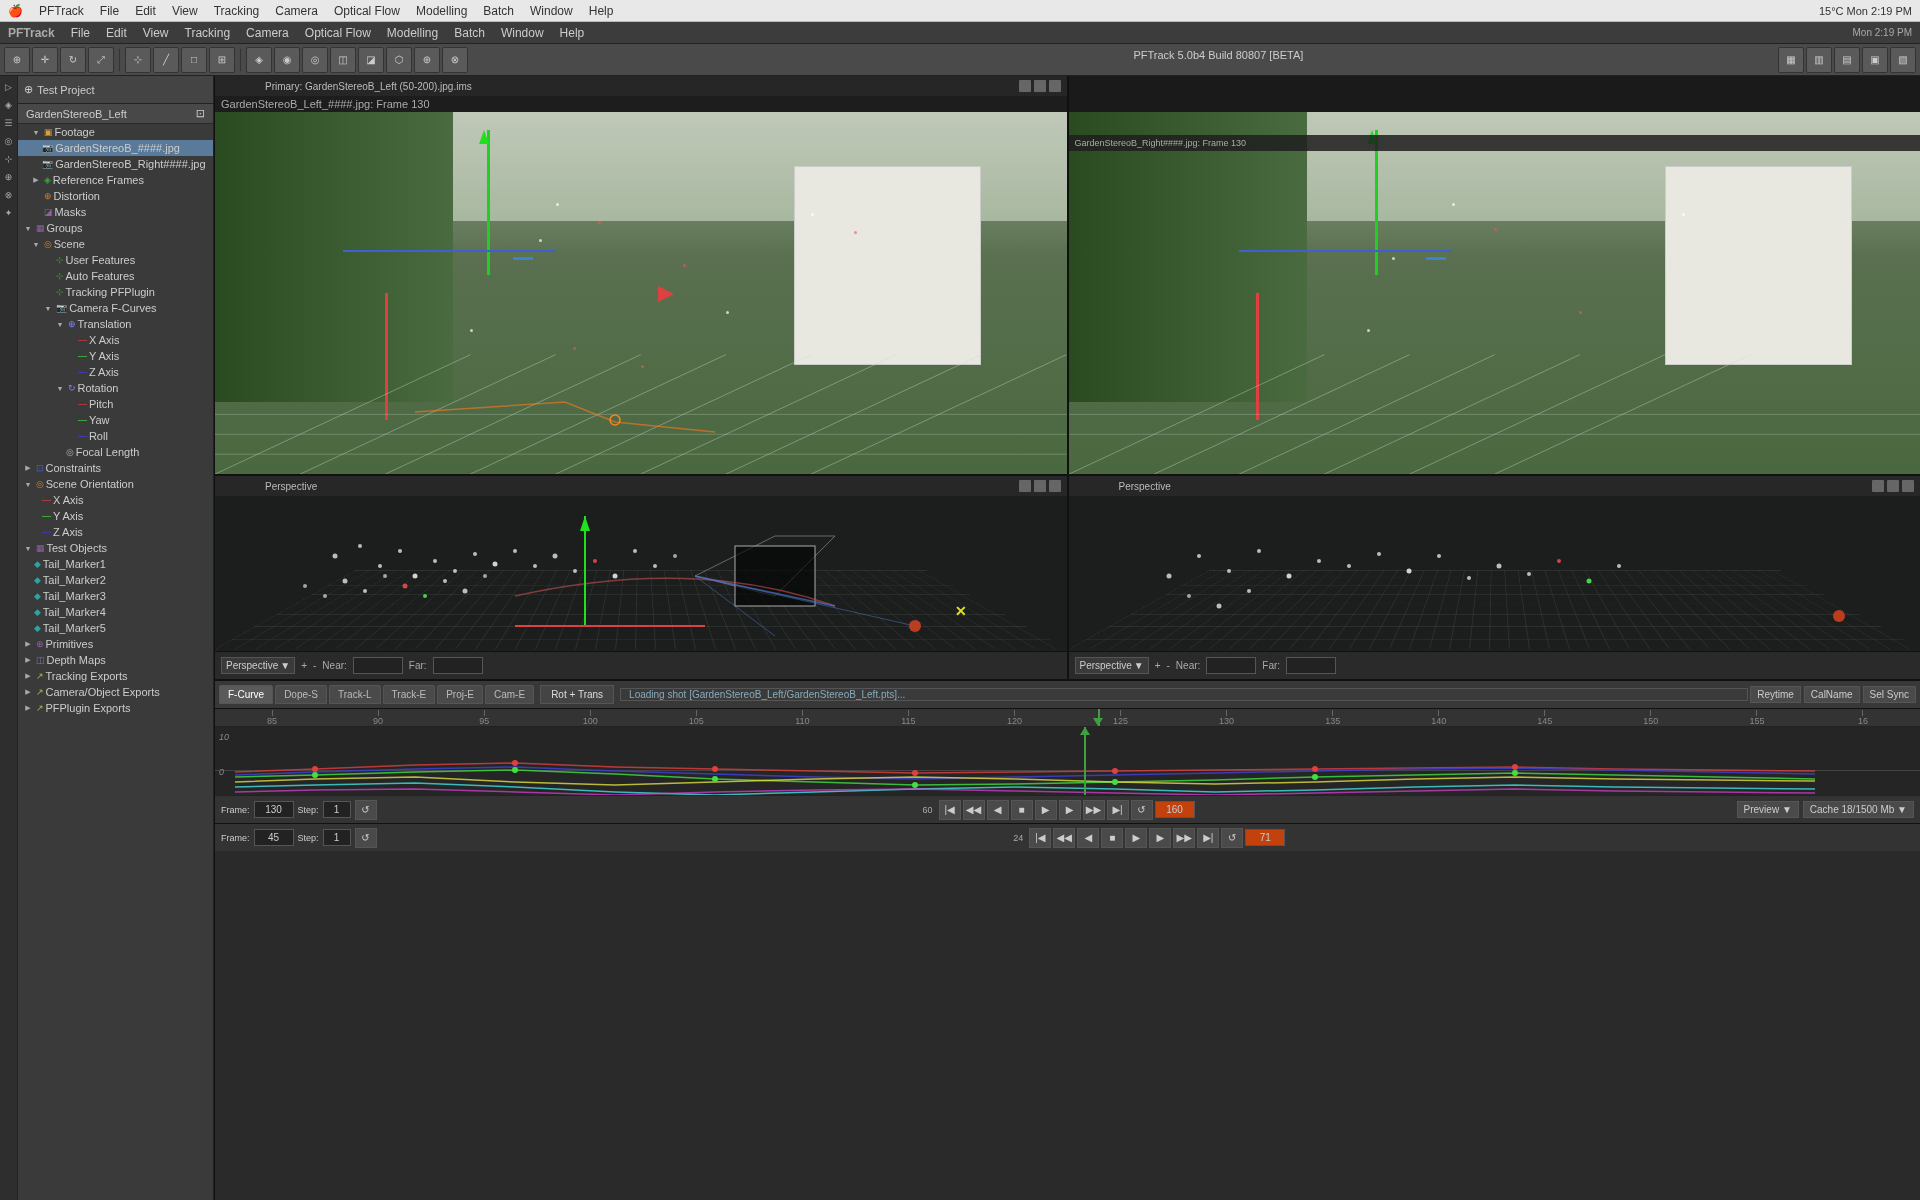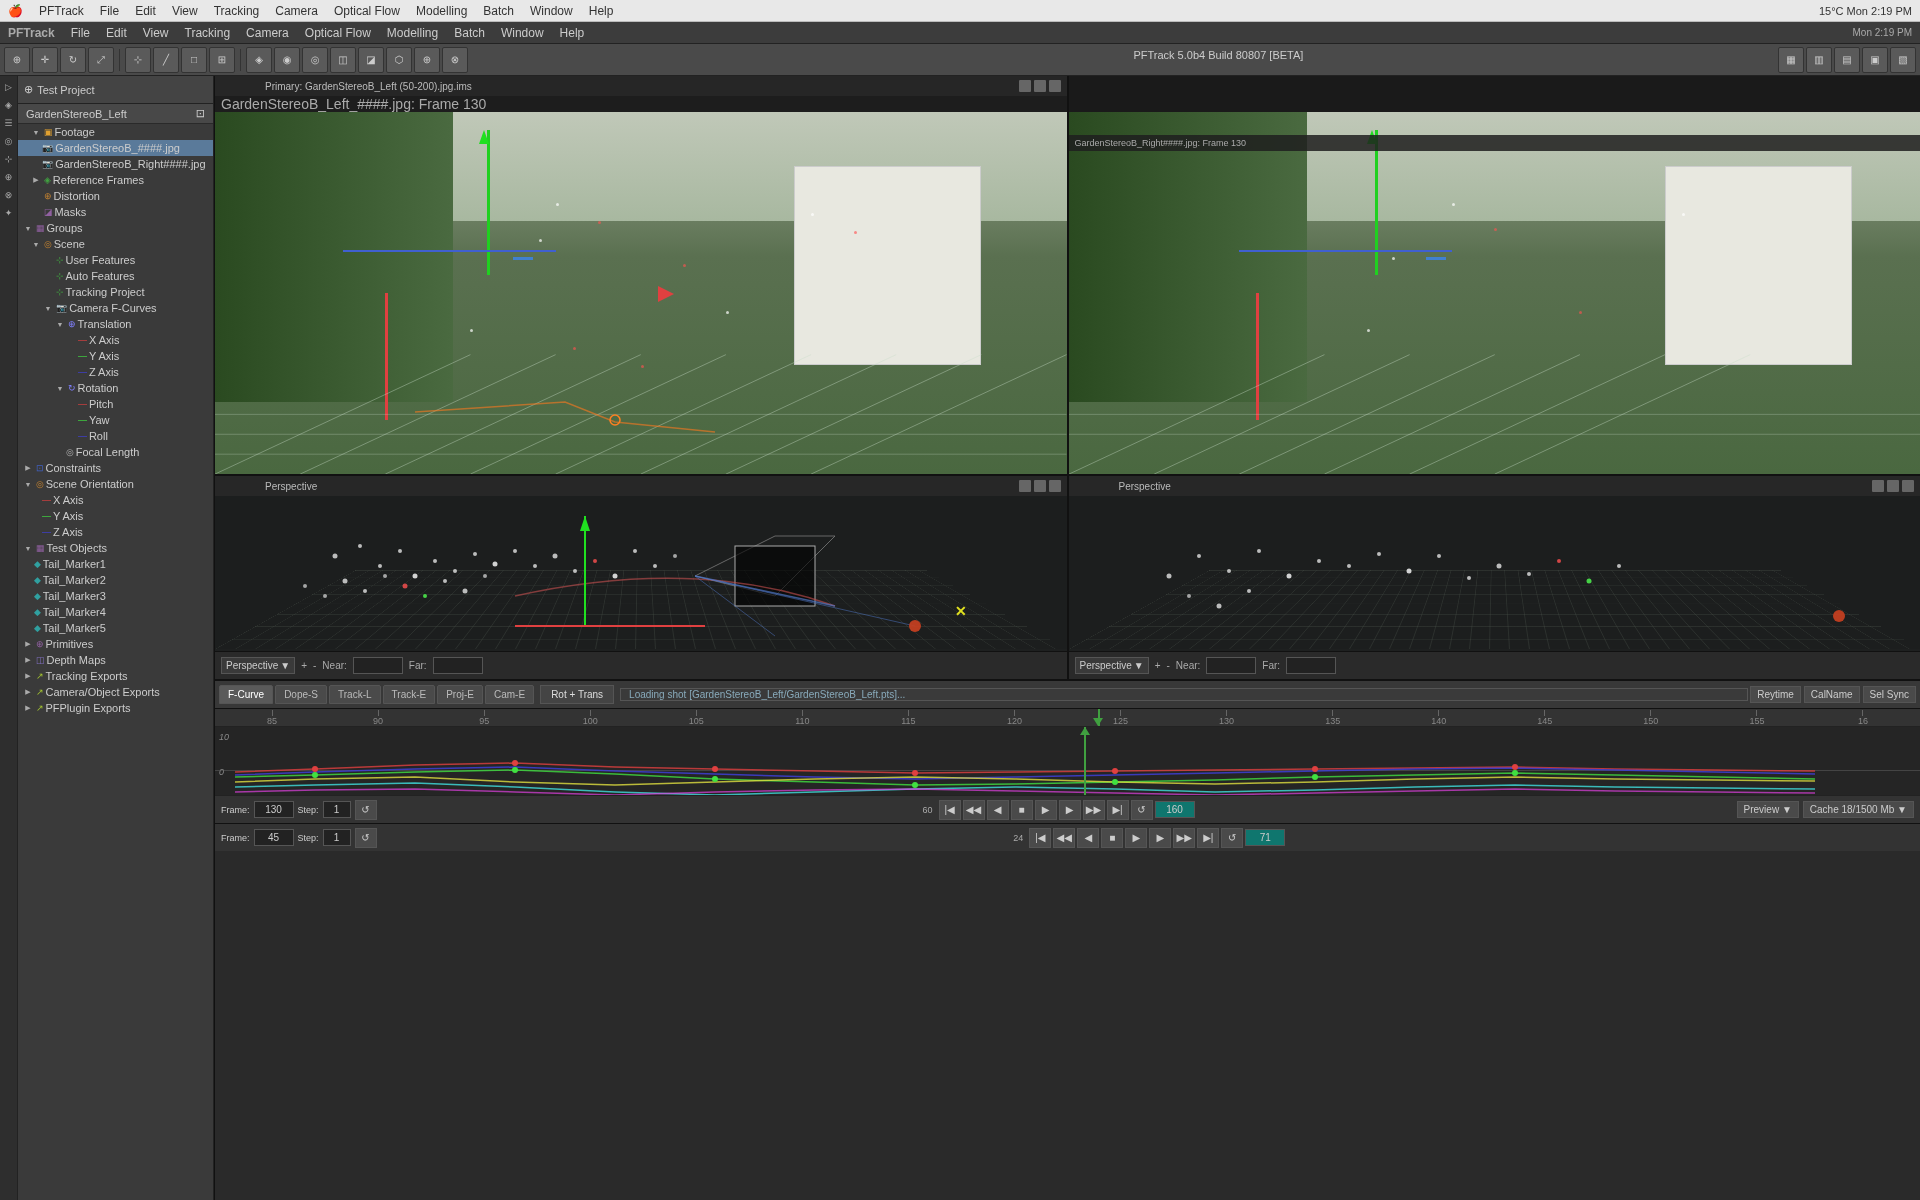--- a/index.html
+++ b/index.html
@@ -459,21 +459,21 @@
       border: 1px solid #555;
       color: #ccc;
       font-size: 10px;
       cursor: pointer;
       display: flex;
       align-items: center;
       justify-content: center;
     }
     .end-frame-input {
       width: 40px;
-      background: #0f766e;
+      background: #c2410c;
       border: 1px solid #555;
       color: #ccc;
       font-size: 10px;
       padding: 2px 4px;
       text-align: center;
     }
 
     
     .scatter-dot {
       position: absolute;
@@ -641,21 +641,21 @@
           <span>User Features</span>
         </div>
         <div class="tree-item tree-indent-2">
           <span class="tree-icon"></span>
           <span style="color:#40a040;font-size:9px;">⊹</span>
           <span>Auto Features</span>
         </div>
         <div class="tree-item tree-indent-2">
           <span class="tree-icon"></span>
           <span style="color:#40a040;font-size:9px;">⊹</span>
-          <span>Tracking Project</span>
+          <span>Tracking PFPlugin</span>
         </div>
         <div class="tree-item tree-indent-2">
           <span class="tree-icon tri-open"></span>
           <span style="color:#6090d0;font-size:9px;">📷</span>
           <span>Camera F-Curves</span>
         </div>
 
         <div class="tree-item tree-indent-3">
           <span class="tree-icon tri-open"></span>
           <span style="color:#8080ff;font-size:9px;">⊕</span>
@@ -785,21 +785,21 @@
 
       <div class="viewport">
         <div class="viewport-header">
           <span class="vp-title">Primary: GardenStereoB_Left (50-200).jpg.ims</span>
           <div class="vp-controls">
             <div class="vp-btn"></div>
             <div class="vp-btn"></div>
             <div class="vp-btn"></div>
           </div>
         </div>
-        <div style="position:absolute;top:20px;left:0;right:0;height:16px;background:rgba(30,30,30,0.85);display:flex;padding:0 6px;font-size:14px;color:#aaa;z-index:9;">
+        <div style="position:absolute;top:20px;left:0;right:0;height:16px;background:rgba(30,30,30,0.85);display:flex;align-items:center;padding:0 6px;font-size:11px;color:#aaa;z-index:9;">
           <span>GardenStereoB_Left_####.jpg: Frame 130</span>
         </div>
         <div class="vp-content" style="top:36px;">
 
           <div style="width:100%;height:100%;position:relative;background:linear-gradient(180deg,#8a9a80 0%,#7a8a70 20%,#5a7050 40%,#4a6840 100%);">
 
             <div style="position:absolute;top:0;left:0;right:0;height:30%;background:linear-gradient(180deg,#c0c8b8 0%,#a8b8a0 100%);"></div>
 
             <div style="position:absolute;top:15%;right:10%;width:22%;height:55%;background:#e8e8e0;border:1px solid #ccc;"></div>
 

